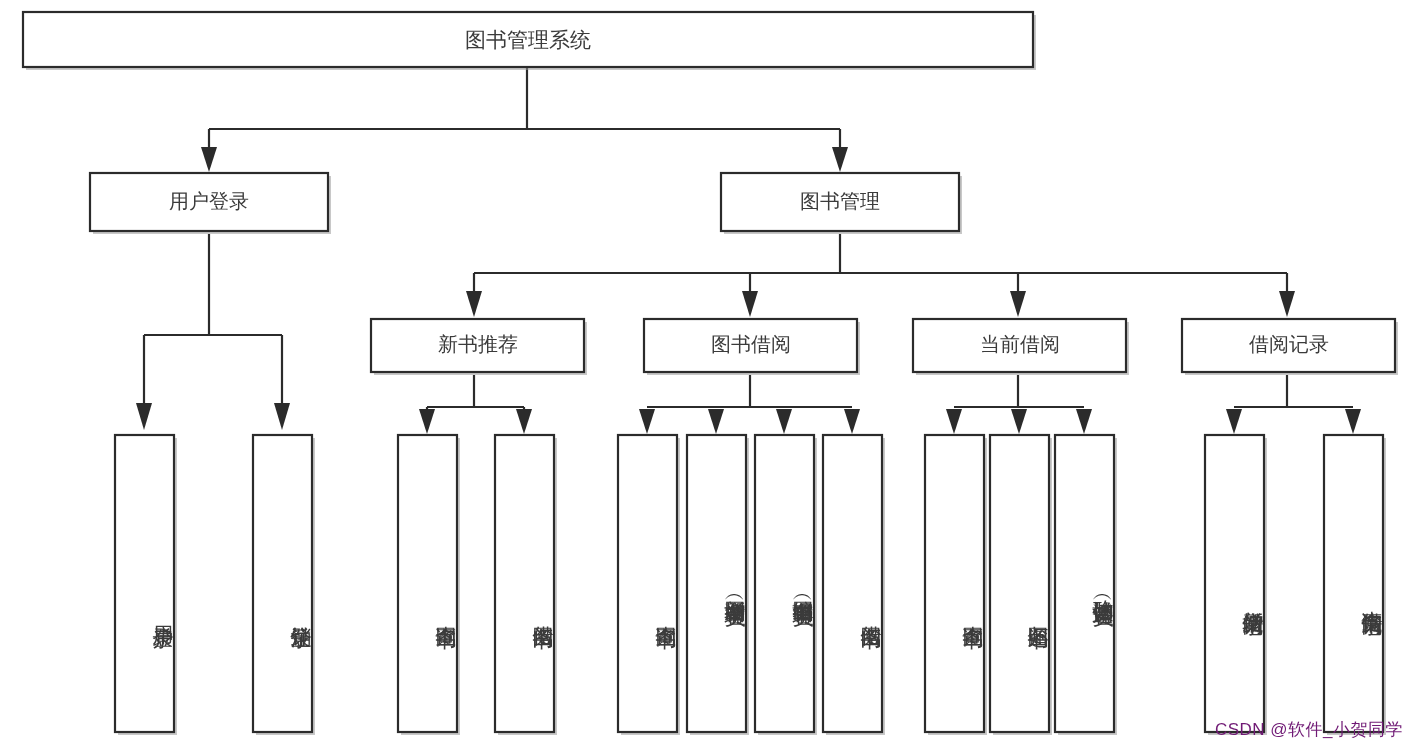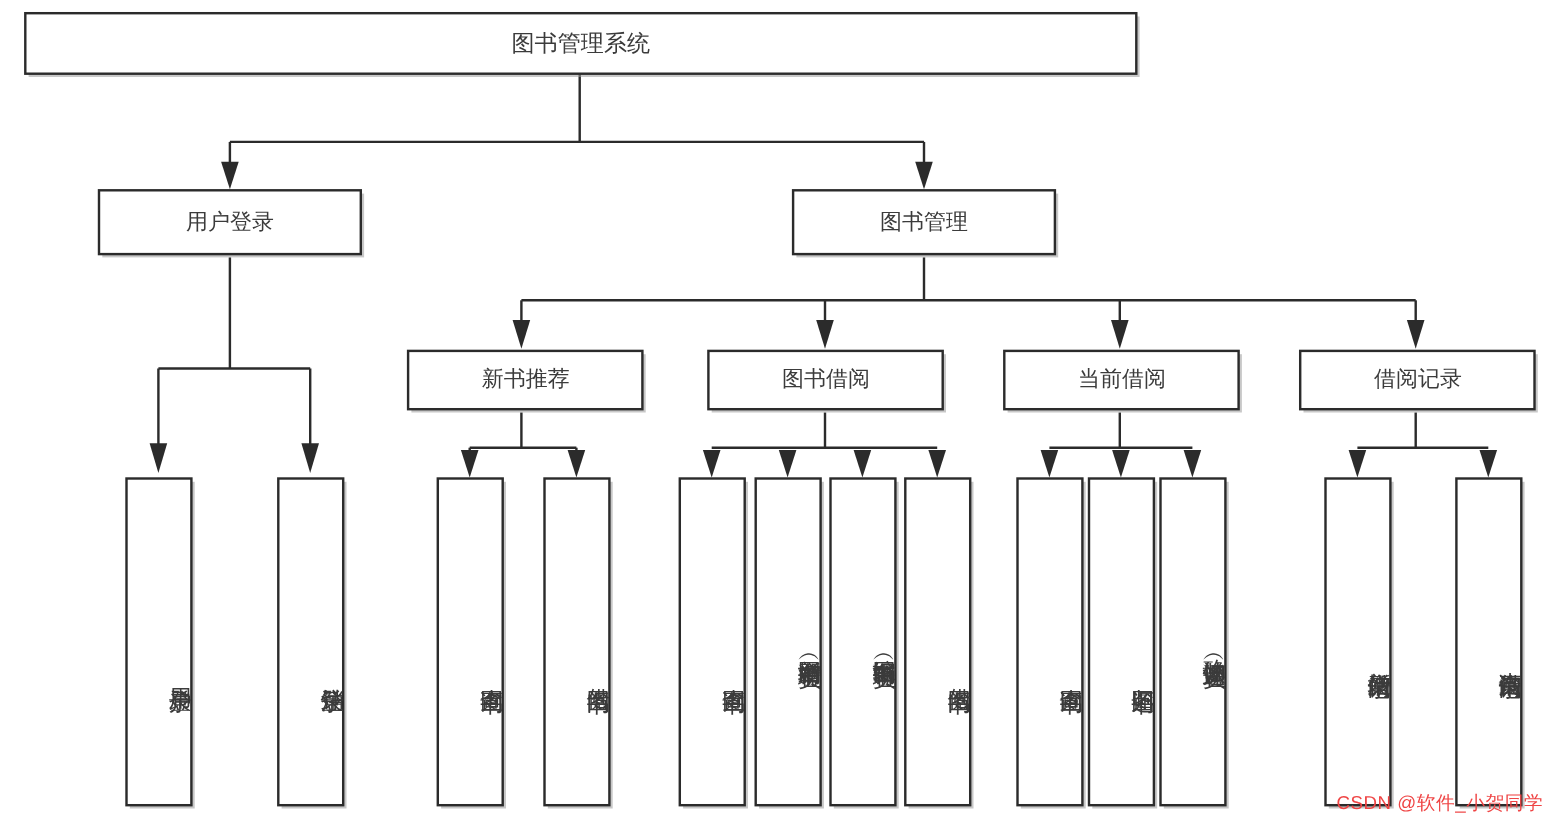--- a/index.html
+++ b/index.html
@@ -72,21 +72,21 @@
     letter-spacing: 1px;
     white-space: nowrap;
     pointer-events: none;
   }
   .watermark {
     position: absolute;
     right: 12px;
     bottom: 6px;
     font-family: "Liberation Sans", "DejaVu Sans", sans-serif;
     font-size: 17px;
-    color: #ef4444;
+    color: #701a75;
     letter-spacing: 0.5px;
     white-space: nowrap;
   }
 </style>
 </head>
 <body>
 
 <div id="diagram-root">
 
   <svg class="flow" viewBox="0 0 1405 747">

